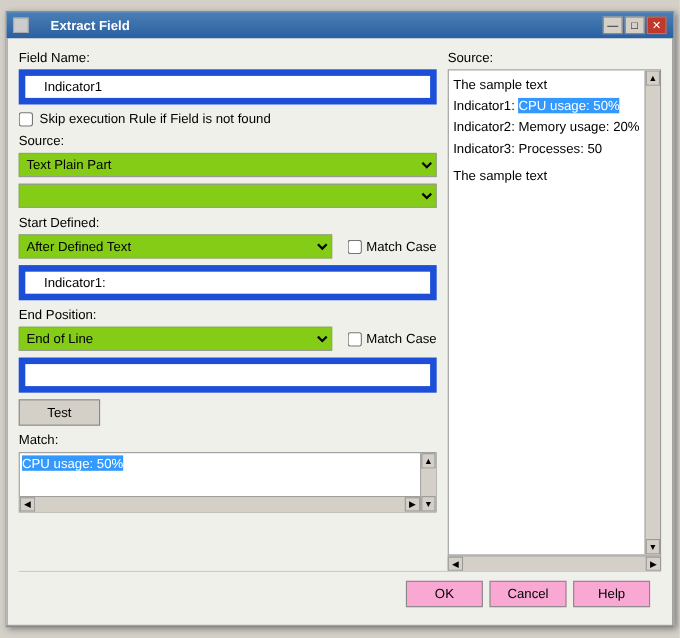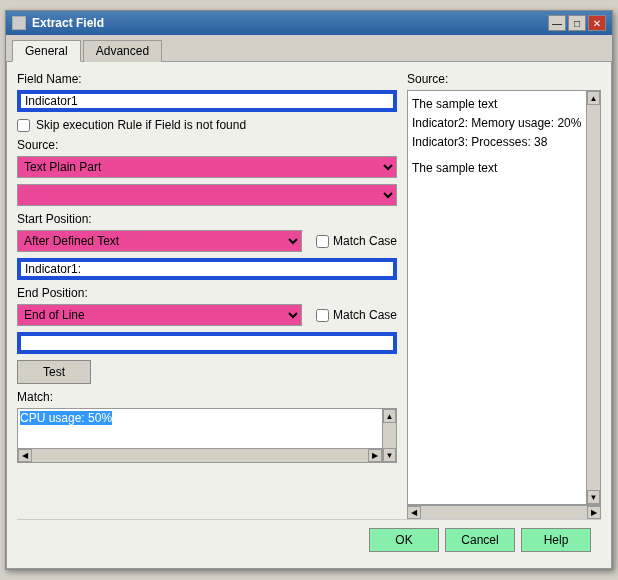--- a/index.html
+++ b/index.html
@@ -28,21 +28,21 @@
       padding: 4px 6px;
       display: flex;
       align-items: center;
       justify-content: space-between;
       height: 24px;
       flex-shrink: 0;
     }
     .title-bar-left {
       display: flex;
       align-items: center;
-      gap: 6px;
+      gap: 20px;
     }
     .title-icon {
       width: 14px;
       height: 14px;
       background: #ccc;
       border: 1px solid #aaa;
     }
     .title-text {
       font-size: 12px;
       font-weight: bold;
@@ -118,38 +118,38 @@
       flex-direction: column;
     }
 
     .field-label {
       font-size: 12px;
       margin-bottom: 2px;
     }
 
     input[type="text"] {
       width: 100%;
-      height: 22px;
-      border: 4px solid #1d4ed8;
+      height: 32px;
+      border: 6px solid #1d4ed8;
       background: white;
-      padding: 2px 4px;
+      padding: 2px 17px;
       font-size: 12px;
     }
 
     .checkbox-row {
       display: flex;
       align-items: center;
       gap: 6px;
     }
 
     select {
       width: 100%;
       height: 22px;
       border: 1px solid #999;
-      background: #ec4899;
+      background: #84cc16;
       font-size: 12px;
       padding: 1px 2px;
     }
 
     .row-with-label {
       display: flex;
       flex-direction: column;
       gap: 2px;
     }
 
@@ -211,21 +211,21 @@
       gap: 6px;
       padding: 8px 10px 6px;
       border-top: 1px solid #ccc;
       flex-shrink: 0;
       background: #f0f0ea;
     }
 
     .footer-btn {
       width: 70px;
       height: 24px;
-      background: #86efac;
+      background: #f9a8d4;
       border: 1px solid #888;
       font-size: 12px;
       cursor: pointer;
       display: flex;
       align-items: center;
       justify-content: center;
     }
 
     .source-wrapper {
       display: flex;
@@ -323,28 +323,20 @@
       <div class="title-icon"></div>
       <span class="title-text">Extract Field</span>
     </div>
     <div class="title-buttons">
       <div class="title-btn">—</div>
       <div class="title-btn">□</div>
       <div class="title-btn close">✕</div>
     </div>
   </div>
 
-  <div class="tabs-bar">
-    <div class="tab active">
-      <span>General</span>
-    </div>
-    <div class="tab">
-      <span>Advanced</span>
-    </div>
-  </div>
 
   <div class="content">
     <div class="main-body">
 
       <div class="left-panel">
 
         <div class="row-with-label">
           <label class="field-label">Field Name:</label>
           <input type="text" value="Indicator1" style="">
         </div>
@@ -361,21 +353,21 @@
           </select>
         </div>
 
         <div class="row-with-label">
           <select>
             <option></option>
           </select>
         </div>
 
         <div class="row-with-label">
-          <label class="field-label">Start Position:</label>
+          <label class="field-label">Start Defined:</label>
           <div class="position-row">
             <div class="position-select">
               <select style="width:100%">
                 <option>After Defined Text</option>
               </select>
             </div>
             <div class="match-case-row">
               <input type="checkbox" style="">
               <label>Match Case</label>
             </div>
@@ -433,22 +425,25 @@
       </div>
 
       <div class="right-panel">
         <label class="source-label">Source:</label>
         <div class="source-wrapper">
           <div class="source-inner">
             <div class="source-text-area">
               <div class="source-text">
                 <span>The sample text</span>
               </div>
+              <div class="source-text">
+                <span>Indicator1: </span><span class="highlight">CPU usage: 50%</span>
+              </div>
               <div class="source-text">Indicator2: Memory usage: 20%</div>
-              <div class="source-text">Indicator3: Processes: 38</div>
+              <div class="source-text">Indicator3: Processes: 50</div>
               <div class="source-text" style="margin-top:6px;">
                 <span>The sample text</span>
               </div>
             </div>
             <div class="v-scrollbar">
               <div class="scroll-arrow">▲</div>
               <div class="scroll-track"></div>
               <div class="scroll-arrow">▼</div>
             </div>
           </div>

